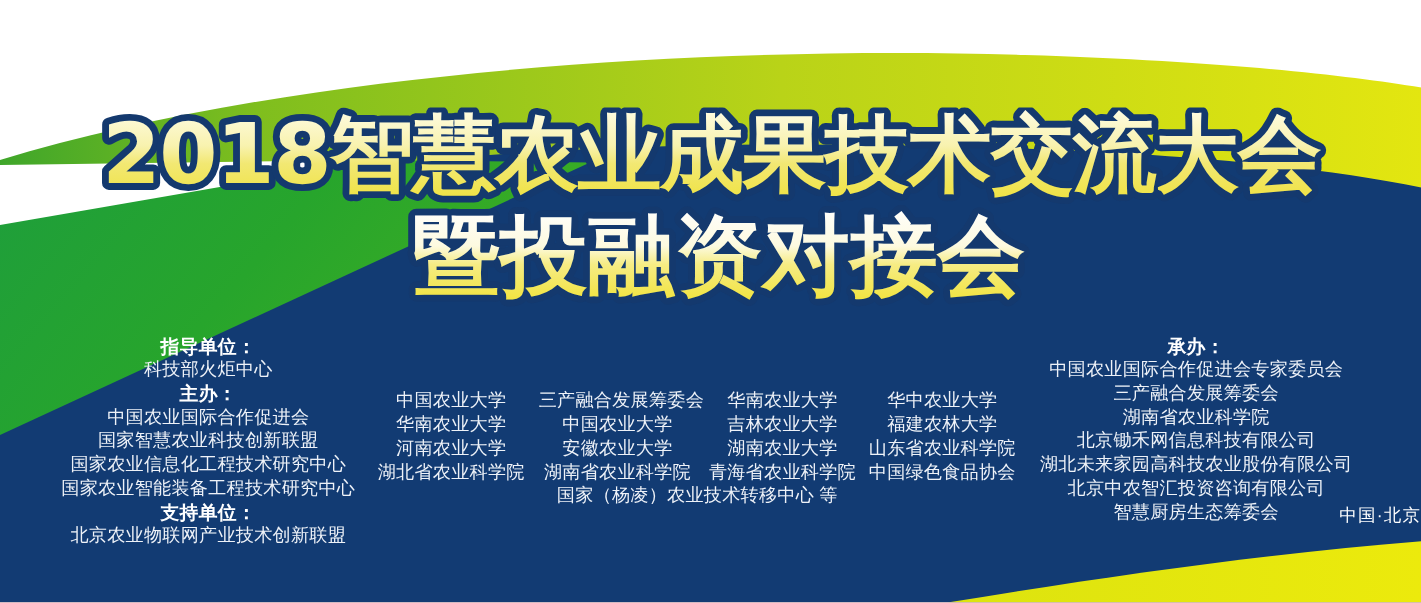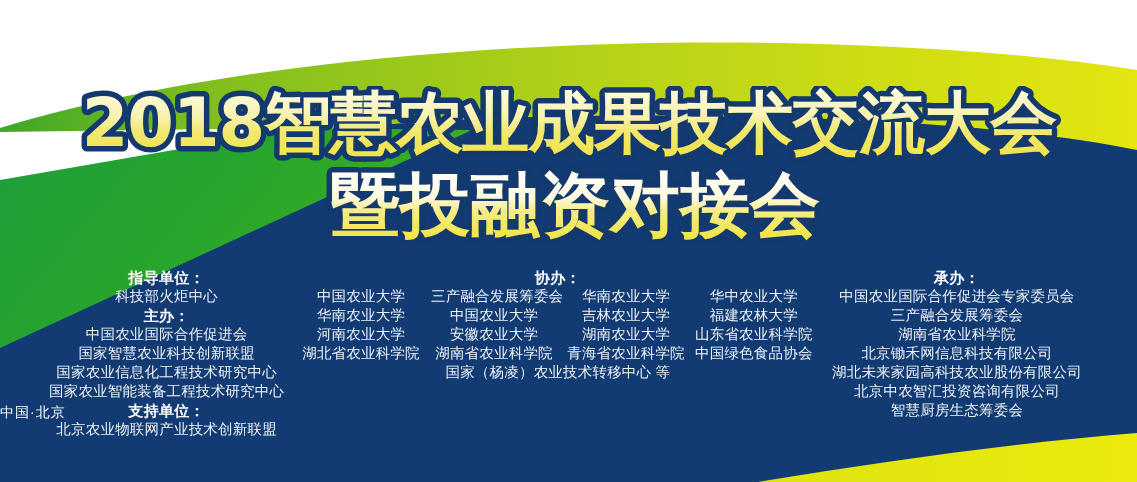--- a/index.html
+++ b/index.html
@@ -51,27 +51,28 @@
   }
 
   #col-left  { left:49px;  top:268px; }
   #col-mid   { left:297px; top:268px; }
   #col-right { left:832px; top:268px; }
 
   .grid4 {
     display:grid;
     grid-template-columns:134px 132px 132px auto;
     column-gap:0px;
+    margin-top:44px;
   }
   .grid4 .itm { padding-right:6px; }
 
   .venue {
     position:absolute;
     left:0; top:404px; width:1137px;
-    text-align:left;
+    text-align:right;
     color:#ffffff;
     font-size:14px;
     letter-spacing:1px;
     z-index:6;
   }
 </style>
 </head>
 <body>
 
 <div id="banner">
@@ -150,21 +151,20 @@
     <div class="itm">中国农业国际合作促进会</div>
     <div class="itm">国家智慧农业科技创新联盟</div>
     <div class="itm">国家农业信息化工程技术研究中心</div>
     <div class="itm">国家农业智能装备工程技术研究中心</div>
 
     <div class="lbl">支持单位：</div>
     <div class="itm">北京农业物联网产业技术创新联盟</div>
   </div>
 
   <div class="col" id="col-mid">
-    <div class="lbl">协办：</div>
     <div class="grid4">
       <div class="itm">中国农业大学</div>
       <div class="itm">三产融合发展筹委会</div>
       <div class="itm">华南农业大学</div>
       <div class="itm">华中农业大学</div>
       <div class="itm">华南农业大学</div>
       <div class="itm">中国农业大学</div>
       <div class="itm">吉林农业大学</div>
       <div class="itm">福建农林大学</div>
       <div class="itm">河南农业大学</div>

